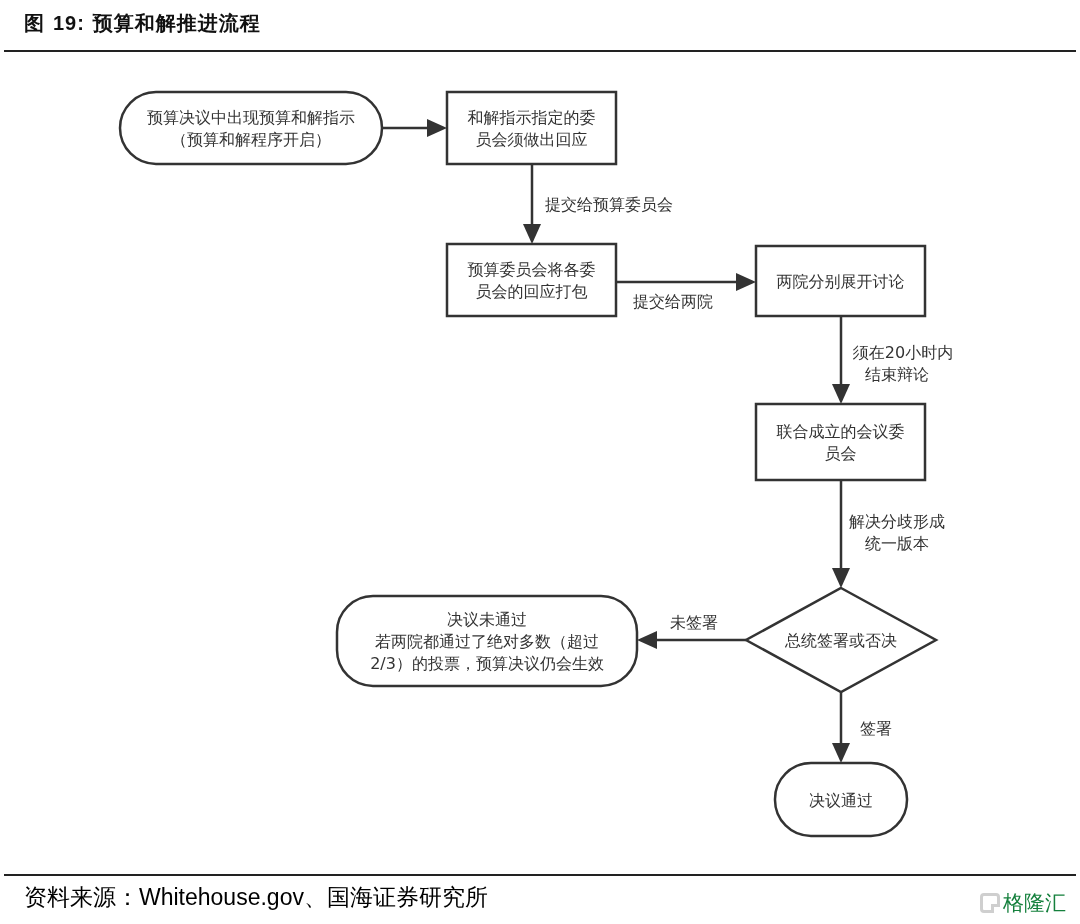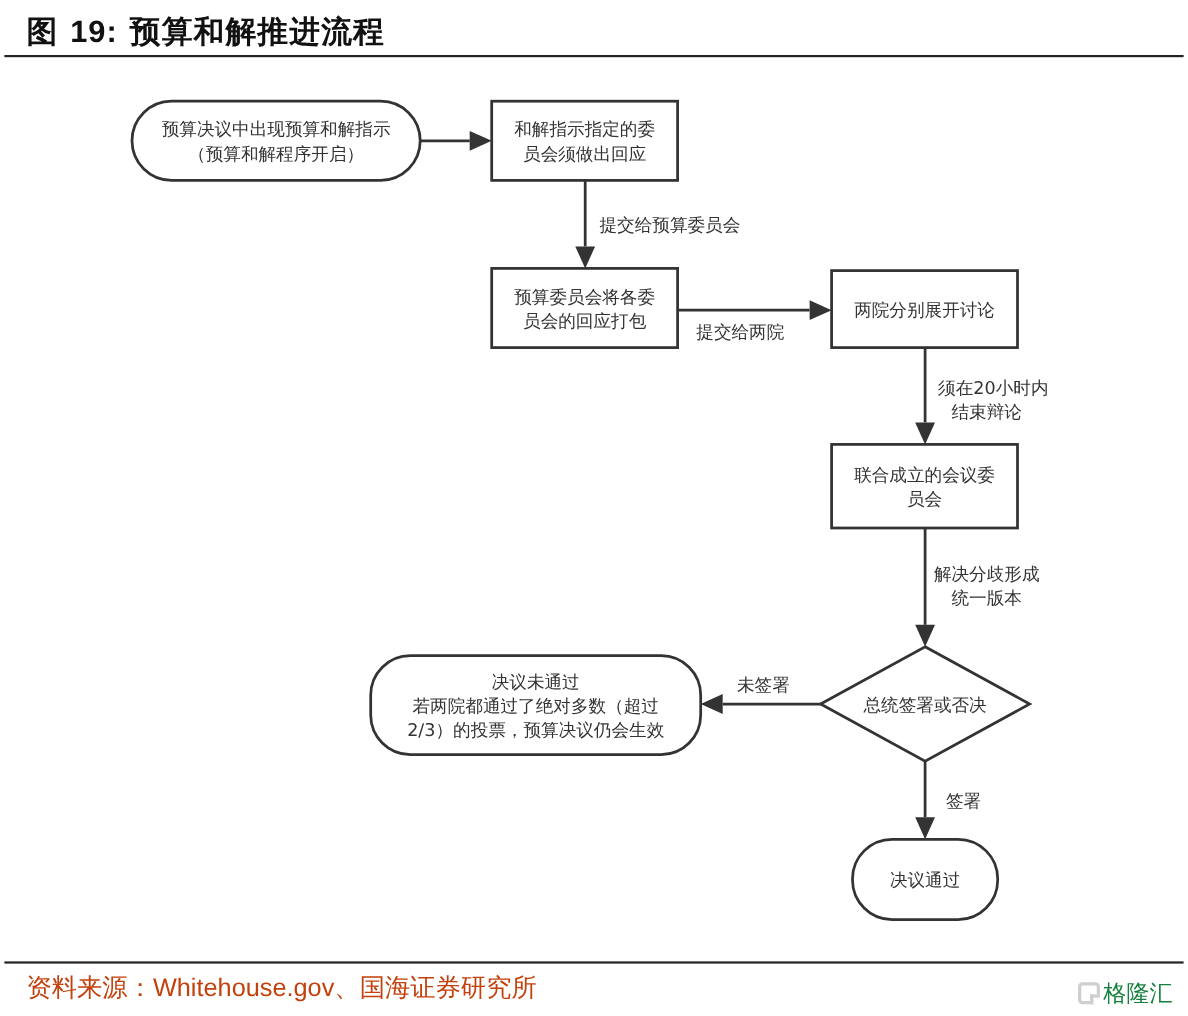--- a/index.html
+++ b/index.html
@@ -1,24 +1,24 @@
 <!DOCTYPE html>
 <html><head>
 <meta charset="utf-8">
 <style>
   html, body { margin: 0; padding: 0; background: #ffffff; }
   body { width: 1080px; height: 924px; position: relative; overflow: hidden;
          font-family: "DejaVu Sans", "Liberation Sans", sans-serif; }
-  .title { position: absolute; left: 24px; top: 10px; font-size: 28px; font-weight: bold;
+  .title { position: absolute; left: 24px; top: 10px; font-size: 20px; font-weight: bold;
            color: #111; font-family: "DejaVu Serif", "Liberation Serif", serif; letter-spacing: 1px; }
   .title .num { font-family: "Liberation Sans", sans-serif; font-weight: bold; }
   .rule { position: absolute; left: 4px; width: 1072px; height: 2px; background: #222; }
   .rule.top { top: 50px; }
   .rule.bottom { top: 874px; }
-  .source { position: absolute; left: 24px; top: 882px; font-size: 23px; color: #c2410c;
+  .source { position: absolute; left: 24px; top: 882px; font-size: 23px; color: #000000;
             font-family: "DejaVu Serif", "Liberation Serif", serif; }
   .source .en { font-family: "Liberation Sans", sans-serif; }
   .watermark { position: absolute; left: 980px; top: 889px; font-size: 21px; color: #15803d;
                display: flex; align-items: center; gap: 3px; }
   .wm-logo { width: 20px; height: 20px; border: 3px solid #cfcfcf; border-radius: 4px;
              box-sizing: border-box; position: relative; }
   .wm-logo::after { content: ""; position: absolute; right: -3px; bottom: -3px; width: 9px; height: 9px;
                     background: #fff; border-left: 3px solid #cfcfcf; border-top: 3px solid #cfcfcf; box-sizing: border-box; }
   svg { position: absolute; left: 0; top: 0; }
   .node-text { font-size: 16px; fill: #333; font-family: "DejaVu Sans", "Liberation Sans", sans-serif; }

